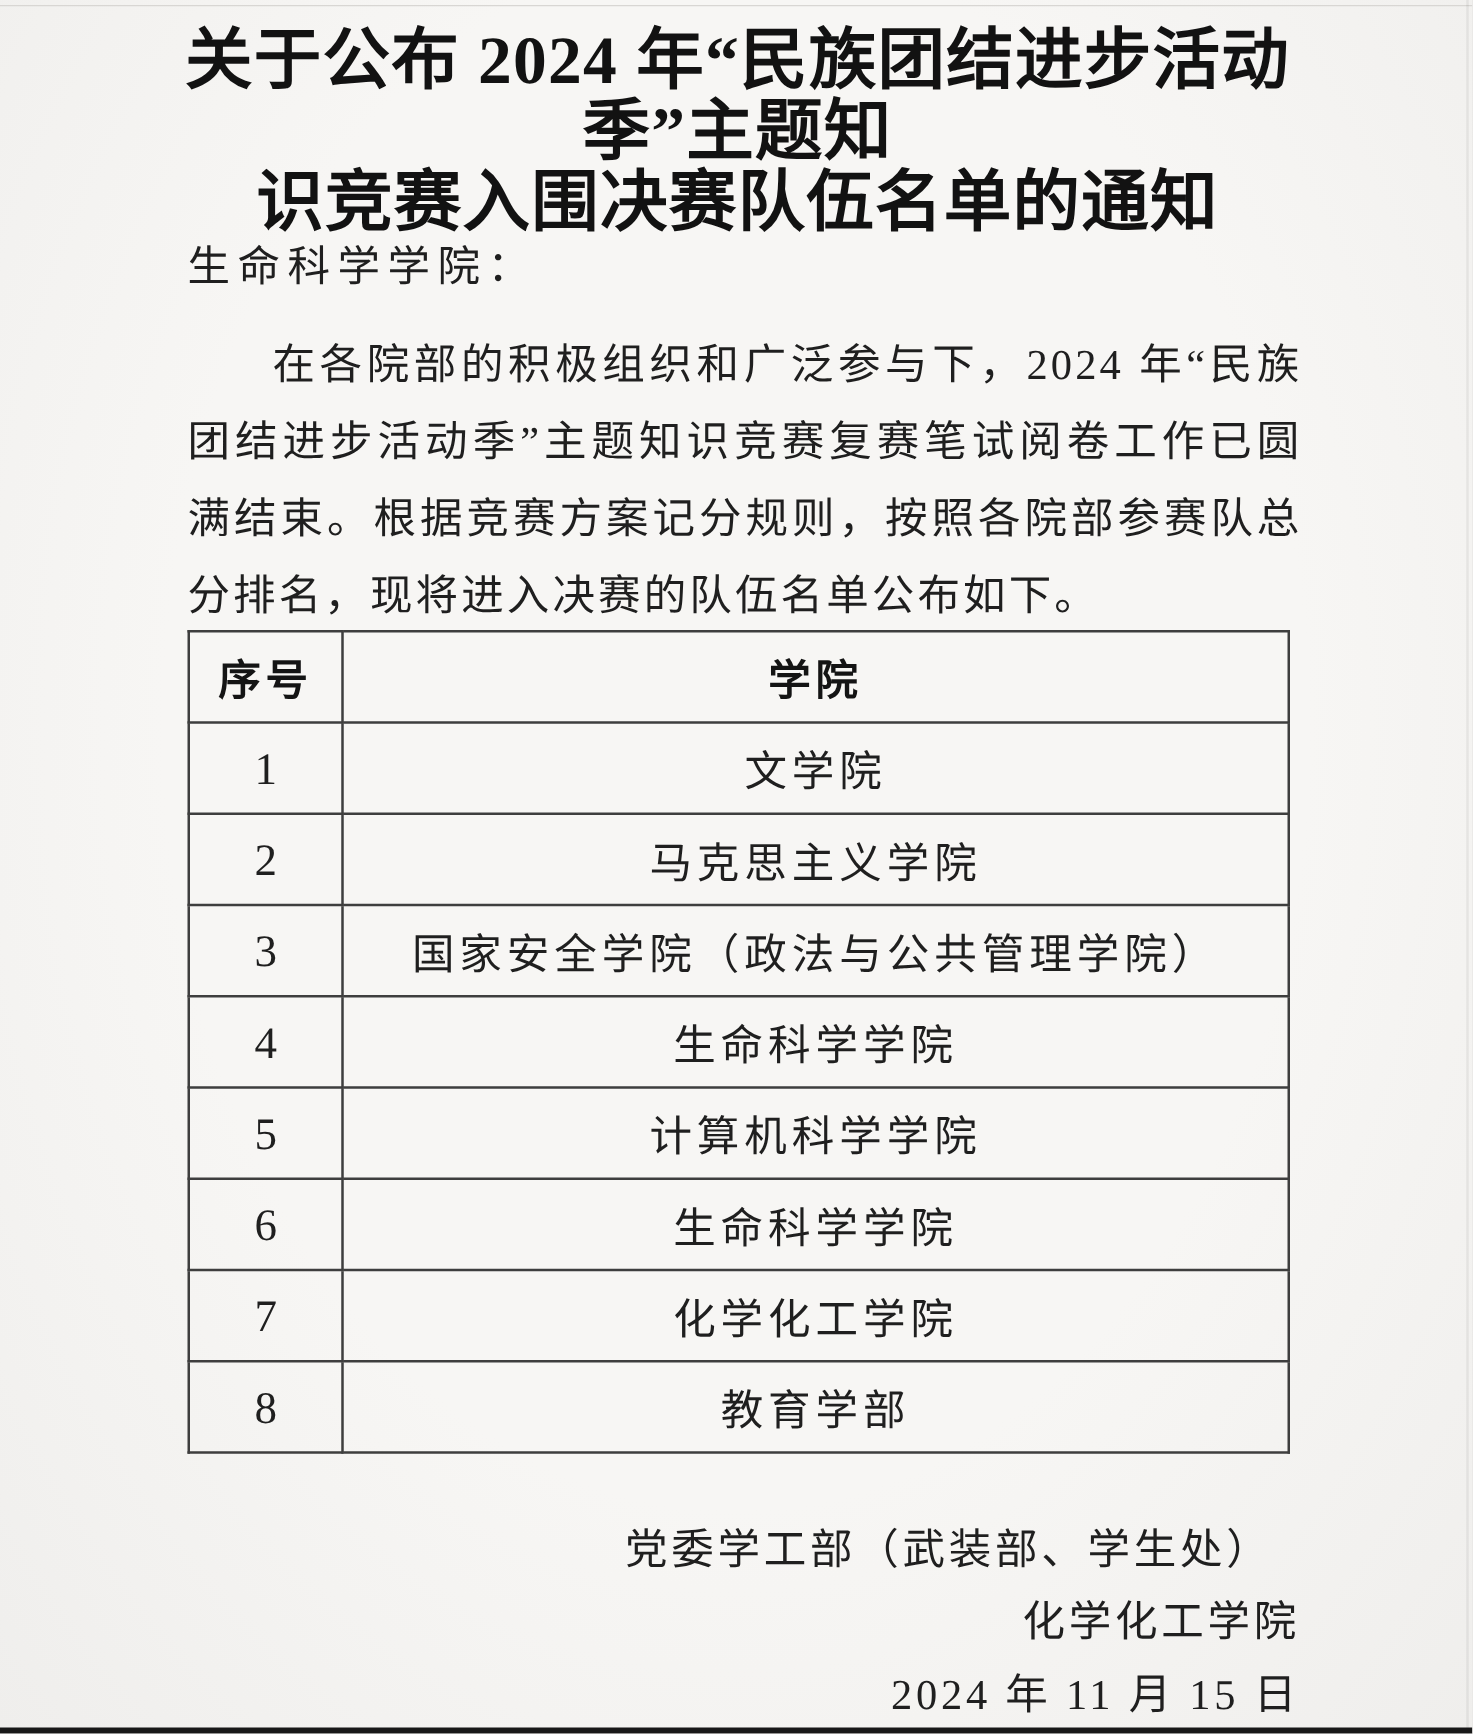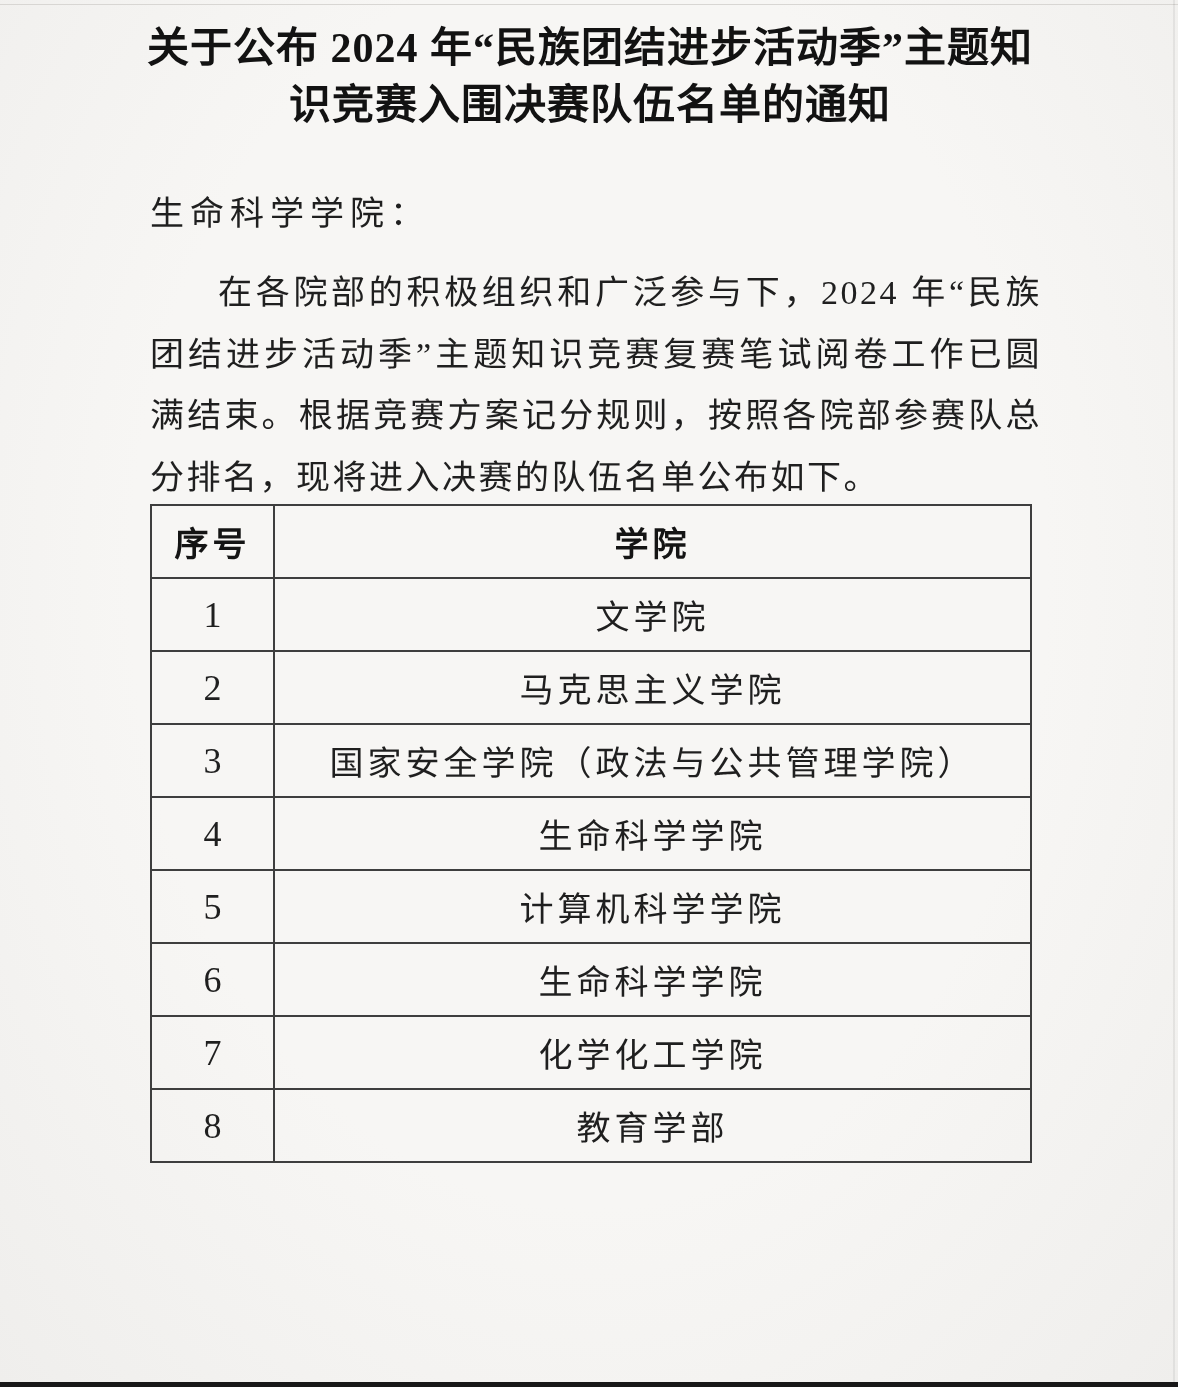--- a/index.html
+++ b/index.html
@@ -36,21 +36,21 @@
     width: 2px;
     background: rgba(0,0,0,0.06);
   }
   .title-block {
     position: absolute;
     top: 20px;
     left: 144px;
     width: 892px;
     text-align: center;
     font-weight: bold;
-    font-size: 42px;
+    font-size: 54px;
     line-height: 57px;
     letter-spacing: 1px;
     color: #121212;
   }
   .salutation {
     position: absolute;
     top: 186px;
     left: 150px;
     font-size: 34px;
     letter-spacing: 6px;
@@ -166,17 +166,22 @@
           <td class="cell-no col-no">7</td>
           <td class="cell-college">化学化工学院</td>
         </tr>
         <tr>
           <td class="cell-no col-no">8</td>
           <td class="cell-college">教育学部</td>
         </tr>
       </tbody>
   </table>
 
+  <div class="signature-block">
+    <div class="sig-dept">党委学工部（武装部、学生处）</div>
+    <div>化学化工学院</div>
+    <div>2024 年 11 月 15 日</div>
+  </div>
 
   <div class="edge-shade-right"></div>
   <div class="bottom-rule"></div>
 
 </div>
 
 </body></html>

